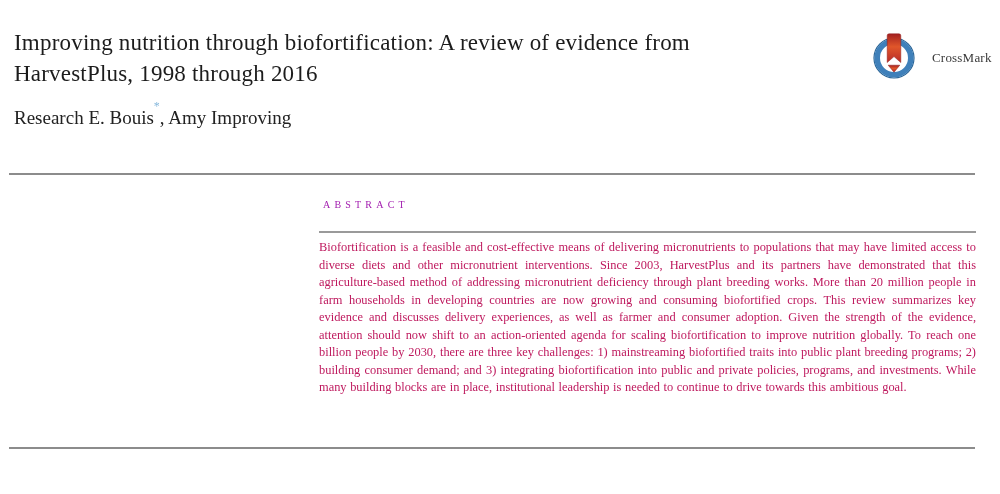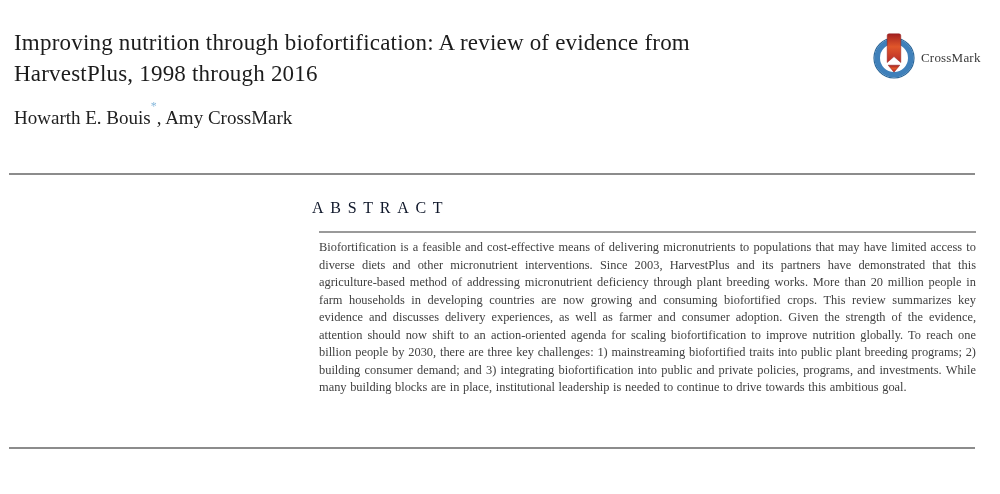--- a/index.html
+++ b/index.html
@@ -16,21 +16,21 @@
   .title-block {
     position: absolute; left: 14px; top: 27px; width: 846px;
   }
   .title-line {
     font-size: 23px; line-height: 31px; font-weight: 400;
     letter-spacing: 0.2px; color: #1c1c1c;
   }
 
   .crossmark-badge {
     position: absolute; left: 871px; top: 32px;
-    display: flex; align-items: center; gap: 4px;
+    display: flex; align-items: center; gap: 15px;
     cursor: pointer;
   }
   .crossmark-label {
     font-size: 13px; color: #3a3a3a; letter-spacing: 0.2px;
     font-family: "Liberation Serif", serif;
   }
 
   .authors-line {
     position: absolute; left: 14px; top: 107px;
     font-size: 19px; color: #222;
@@ -45,28 +45,28 @@
     font-style: italic; font-size: 11.5px; color: #2a2a2a;
     letter-spacing: 0.1px;
   }
 
   .rule { position: absolute; background: #8c8c8c; }
   .rule-top    { left: 9px;   top: 173px; width: 966px; height: 2px; }
   .rule-bottom { left: 9px;   top: 447px; width: 966px; height: 2px; }
   .rule-mid    { left: 319px; top: 231px; width: 657px; height: 1.5px; background: #9a9a9a; }
 
   .abstract-heading {
-    position: absolute; left: 312px; top: 199px;
-    font-size: 16px; letter-spacing: 0.42em; color: #0f172a;
+    position: absolute; left: 323px; top: 199px;
+    font-size: 10px; letter-spacing: 0.42em; color: #a21caf;
   }
 
   .abstract-body {
     position: absolute; left: 319px; top: 239px; width: 657px;
     font-size: 12.4px; line-height: 17.55px;
-    text-align: justify; color: #404040;
+    text-align: justify; color: #be185d;
     word-spacing: 0.5px;
   }
 </style>
 </head>
 <body>
 
 <div class="page">
 
   <div class="title-block">
     <div class="title-line">Improving nutrition through biofortification: A review of evidence from</div>
@@ -88,21 +88,21 @@
         <circle cx="23" cy="26" r="16.8" fill="none" stroke="#3f80ba" stroke-width="5.6"></circle>
 
         <path d="M16.2 3.6 Q16.2 1.8 18 1.8 L28 1.8 Q29.8 1.8 29.8 3.6 L29.8 30.5 L23 24.6 L16.2 30.5 Z" fill="url(#cmRed)" stroke="#8e1d1d" stroke-width="0.5"></path>
 
         <path d="M17.2 33.2 L28.8 33.2 L23 40.2 Z" fill="url(#cmRed)" stroke="#8e1d1d" stroke-width="0.5"></path>
       </svg>
     </span>
     <span class="crossmark-label">CrossMark</span>
   </div>
 
-  <div class="authors-line"><span>Howarth E. Bouis</span><sup>*</sup><span>, </span><span>Amy CrossMark</span></div>
+  <div class="authors-line"><span>Research E. Bouis</span><sup>*</sup><span>, </span><span>Amy Improving</span></div>
 
 
   <div class="rule rule-top"></div>
 
   <div class="abstract-heading">ABSTRACT</div>
   <div class="rule rule-mid"></div>
   <div class="abstract-body">Biofortification is a feasible and cost-effective means of delivering micronutrients to populations that may have limited access to diverse diets and other micronutrient interventions. Since 2003, HarvestPlus and its partners have demonstrated that this agriculture-based method of addressing micronutrient deficiency through plant breeding works. More than 20 million people in farm households in developing countries are now growing and consuming biofortified crops. This review summarizes key evidence and discusses delivery experiences, as well as farmer and consumer adoption. Given the strength of the evidence, attention should now shift to an action-oriented agenda for scaling biofortification to improve nutrition globally. To reach one billion people by 2030, there are three key challenges: 1) mainstreaming biofortified traits into public plant breeding programs; 2) building consumer demand; and 3) integrating biofortification into public and private policies, programs, and investments. While many building blocks are in place, institutional leadership is needed to continue to drive towards this ambitious goal.</div>
 
   <div class="rule rule-bottom"></div>
 

